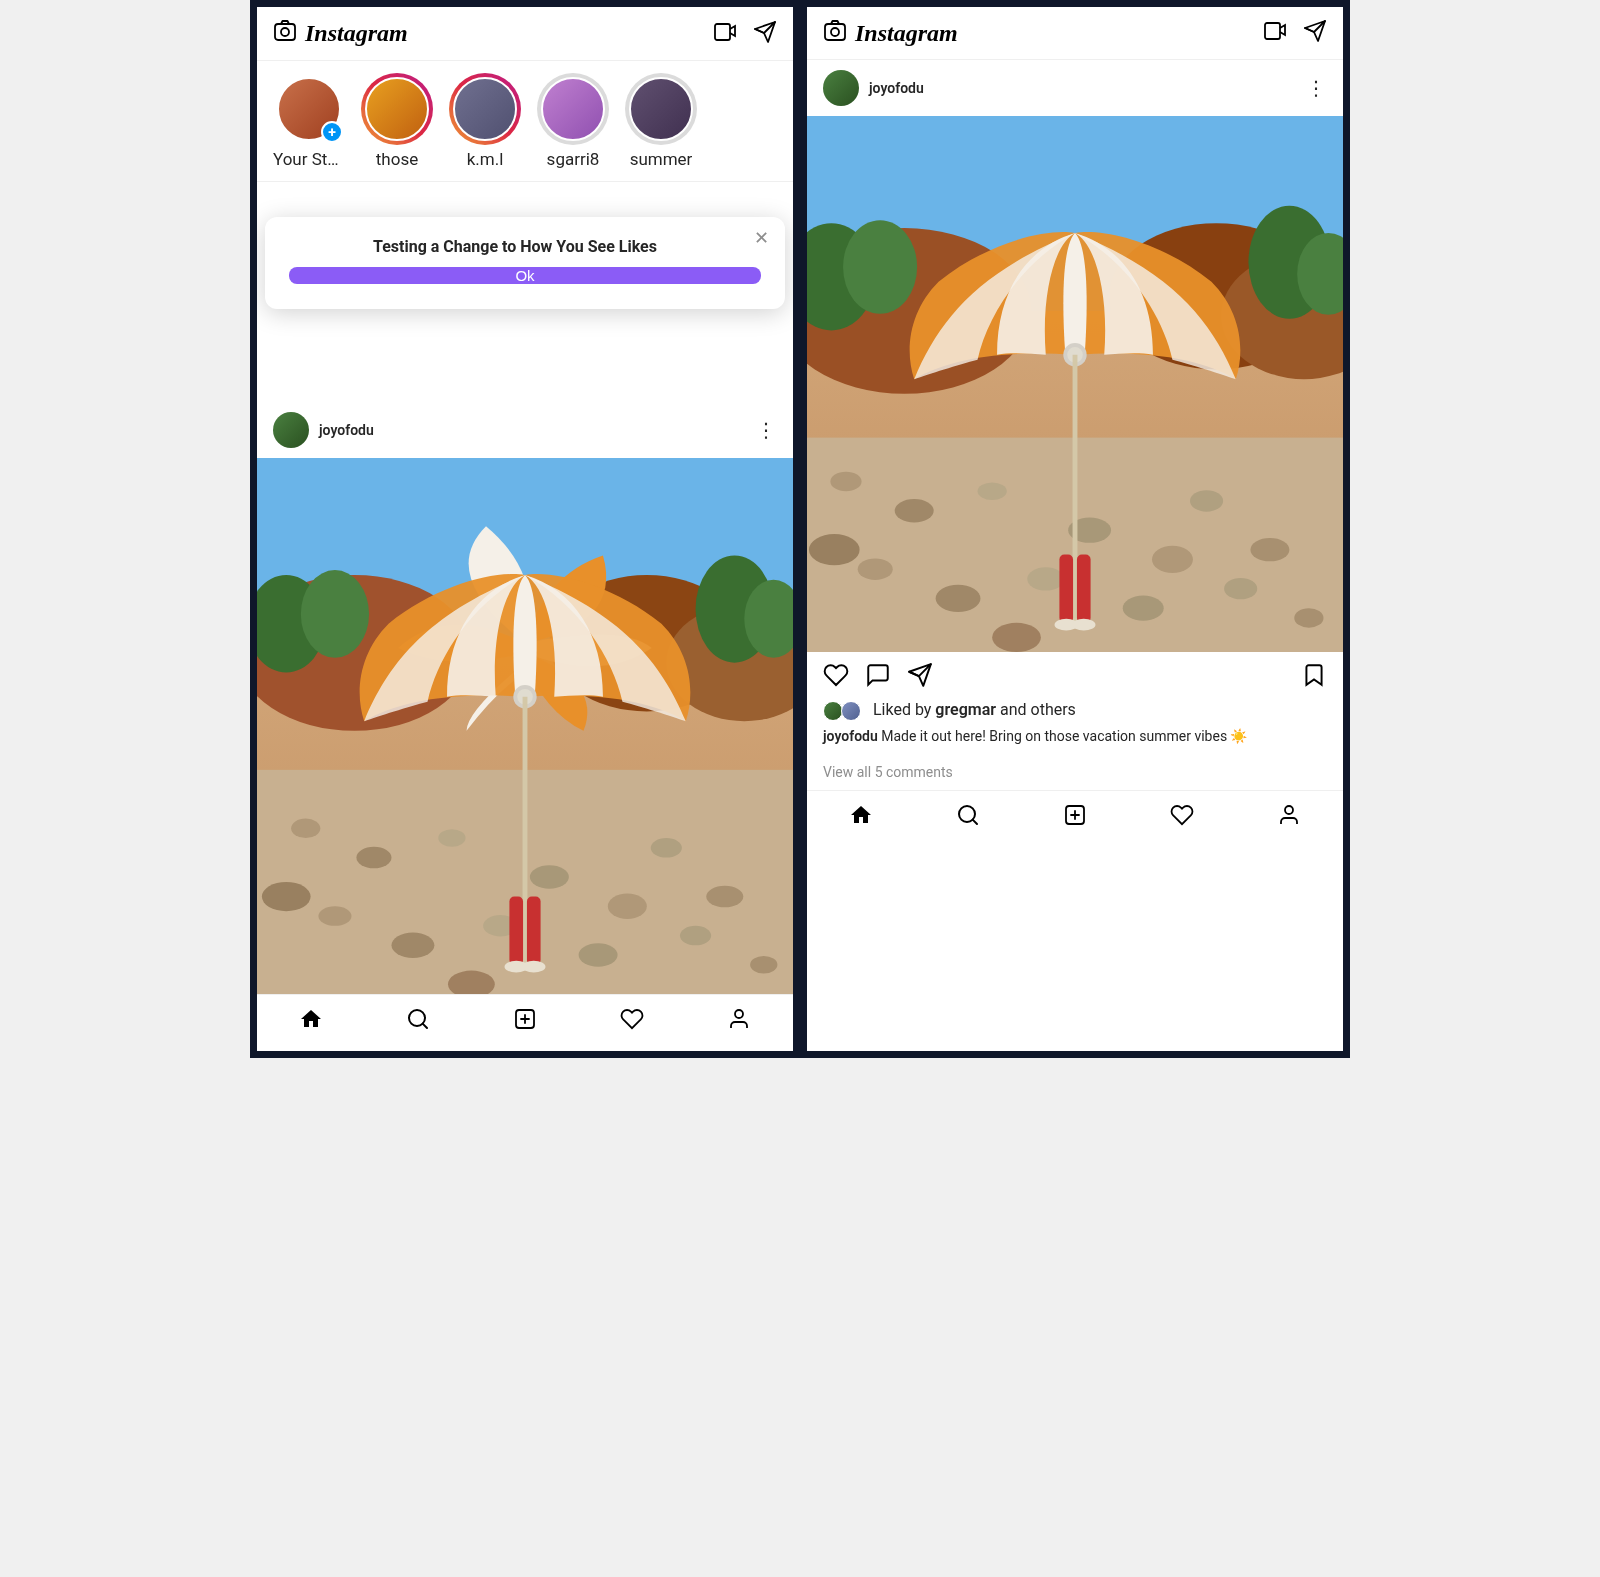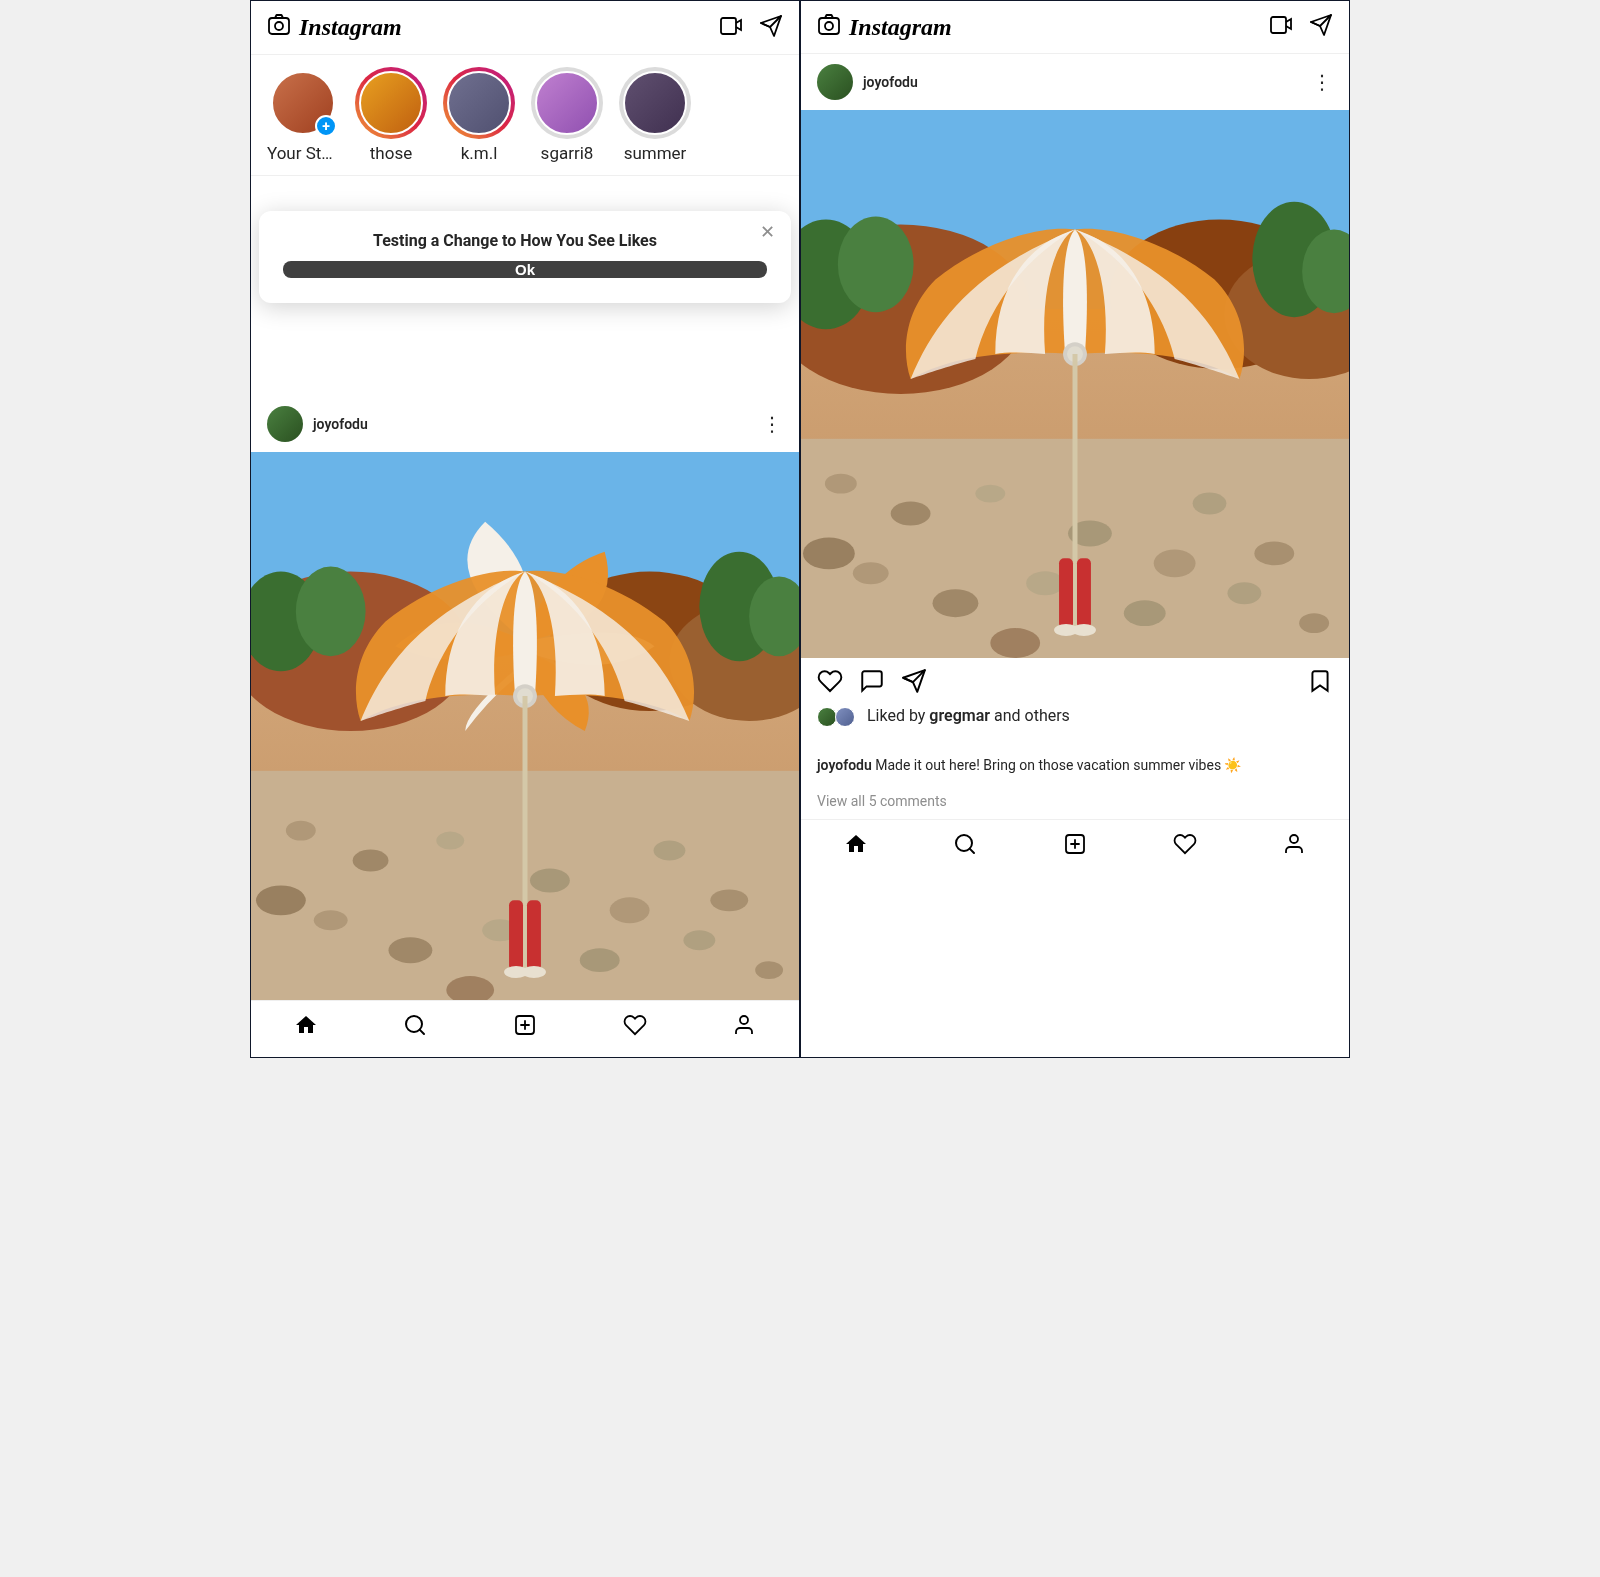--- a/index.html
+++ b/index.html
@@ -15,21 +15,21 @@
       display: flex;
       gap: 0;
       width: 1100px;
       max-width: 100%;
     }
     .phone {
       width: 550px;
       background: #fff;
       position: relative;
       overflow: hidden;
-      border: 1px solid #0f172a;
+      border: 7px solid #0f172a;
     }
     
     .header {
       display: flex;
       align-items: center;
       justify-content: space-between;
       padding: 12px 16px;
       border-bottom: 1px solid #efefef;
       background: #fff;
     }
@@ -166,28 +166,28 @@
       padding-right: 20px;
     }
     .modal-body {
       font-size: 14px;
       color: #8e8e8e;
       text-align: center;
       line-height: 1.5;
       margin-bottom: 18px;
     }
     .modal-ok-btn {
-      background: #404040;
+      background: #8b5cf6;
       color: #fff;
       border: none;
       border-radius: 8px;
       width: 100%;
       padding: 0;
       font-size: 15px;
-      font-weight: 700;
+      font-weight: 400;
       cursor: pointer;
     }
     
     .post-header {
       display: flex;
       align-items: center;
       justify-content: space-between;
       padding: 10px 16px;
       background: #fff;
     }
@@ -253,21 +253,20 @@
       display: inline-block;
       vertical-align: middle;
       margin-right: 2px;
     }
     .post-caption {
       padding: 0 16px 6px;
       font-size: 14px;
       color: #262626;
       background: #fff;
       line-height: 1.4;
-      margin-top: 23px;
     }
     .post-comments-link {
       padding: 0 16px 10px;
       font-size: 14px;
       color: #8e8e8e;
       background: #fff;
       cursor: pointer;
       margin-top: 12px;
     }
     

